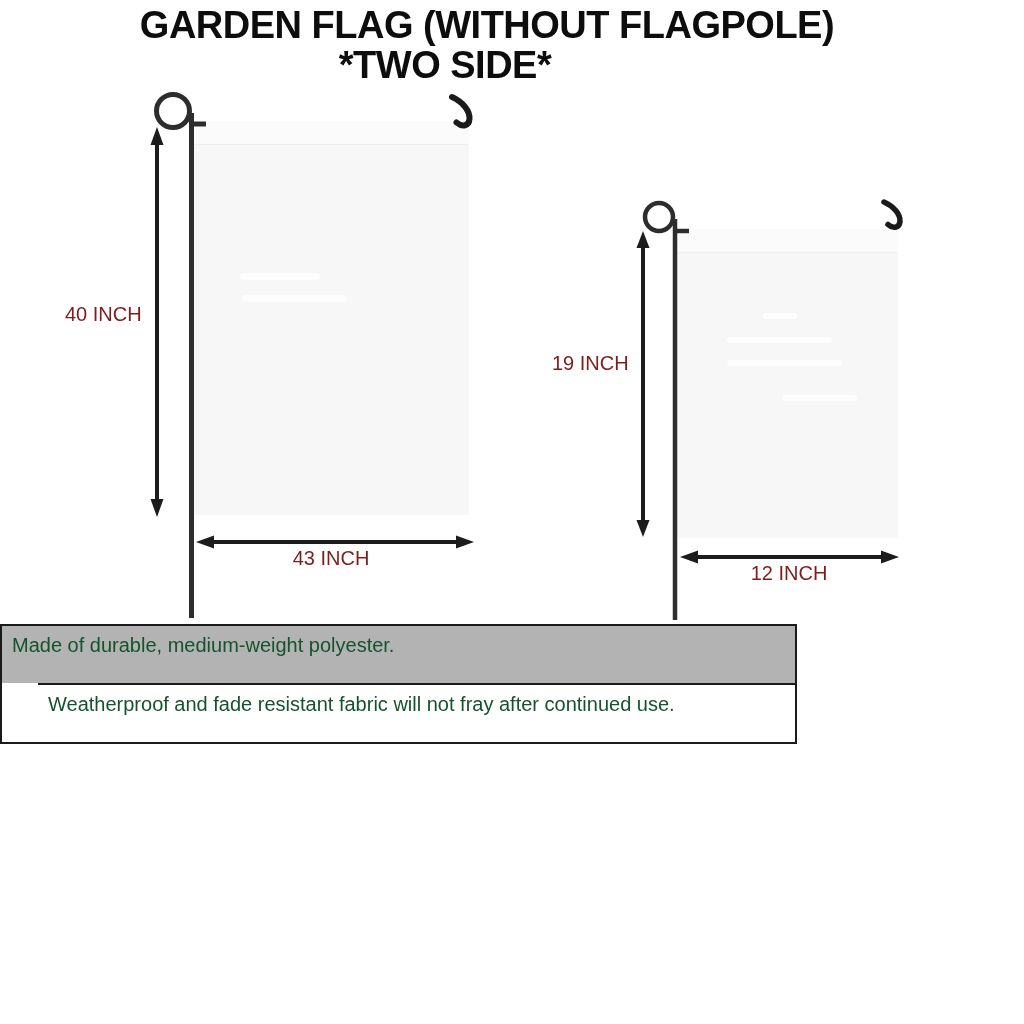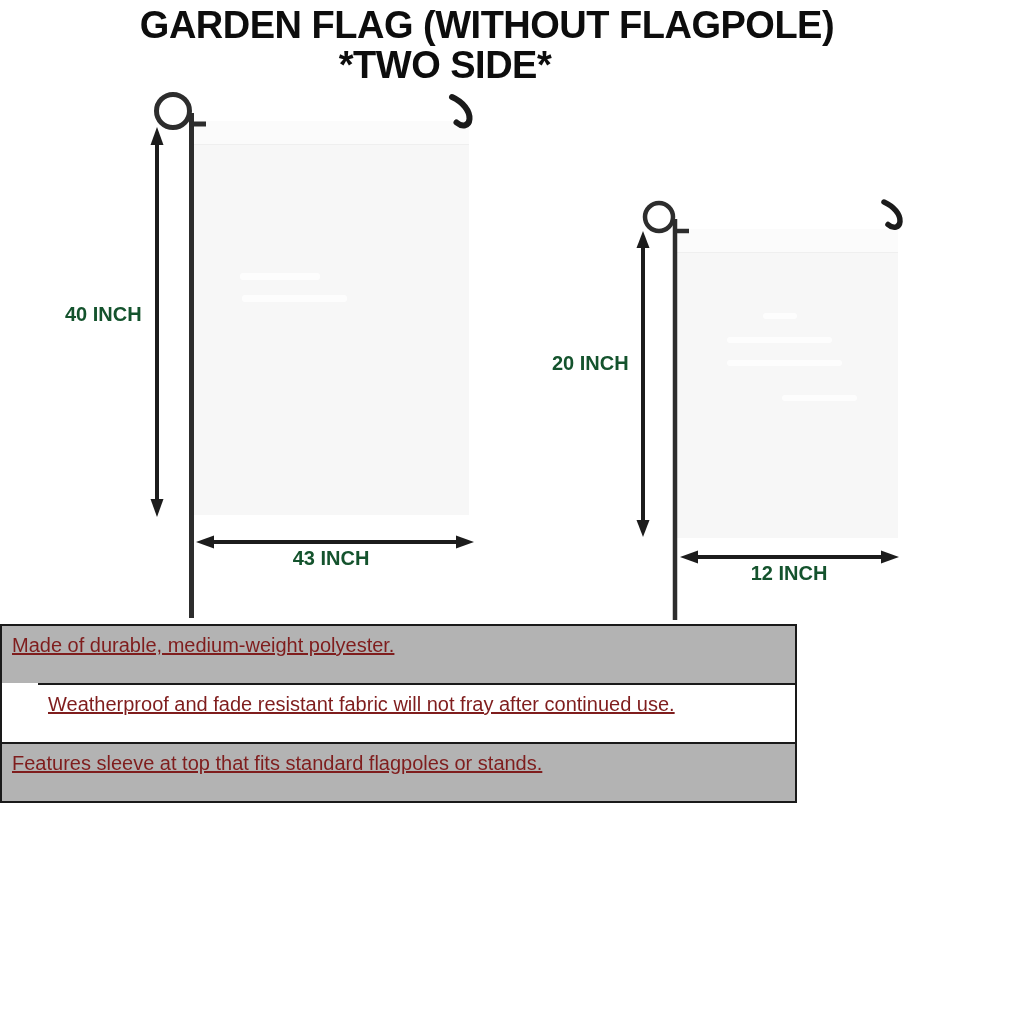--- a/index.html
+++ b/index.html
@@ -42,22 +42,22 @@
     background: rgba(255,255,255,0.75);
   }
 
   
   .overlay { position: absolute; left: 0; top: 0; pointer-events: none; }
 
   
   .dim-label {
     position: absolute;
     font-size: 20px;
-    font-weight: 700;
-    color: #14532d;
+    font-weight: 400;
+    color: #7f1d1d;
     white-space: nowrap;
   }
   .dim-label.center { text-align: center; width: 140px; }
   #label-40 { left: 65px;  top: 303px; }
   #label-18 { left: 552px; top: 352px; }
   #label-28 { left: 261px; top: 547px; }
   #label-12 { left: 719px; top: 562px; }
 
   
   .features {
@@ -65,22 +65,21 @@
     left: 0px; top: 624px;
     width: 793px;
     border: 2px solid #1a1a1a;
   }
   .feature-row {
     box-sizing: border-box;
     height: 57px;
     padding: 7px 10px 12px 10px;
     font-size: 20px;
     line-height: 1.25;
-    color: #7f1d1d;
-    text-decoration: underline;
+    color: #14532d;
   }
   .feature-row + .feature-row { border-top: 2px solid #1a1a1a; height: 59px; }
 </style>
 </head>
 <body>
 
 <div class="page">
 
   <div class="title-wrap">
     <span class="title-line l1">GARDEN FLAG (WITHOUT FLAGPOLE)</span>
@@ -137,28 +136,25 @@
 
     <g stroke="#1c1c1c" fill="#1c1c1c">
       <line x1="696" y1="557" x2="884" y2="557" stroke-width="4"></line>
       <polygon points="680,557 698,550.5 698,563.5" stroke="none"></polygon>
       <polygon points="899,557 881,550.5 881,563.5" stroke="none"></polygon>
     </g>
   </svg>
 
   <div class="dim-label" id="label-40">40 INCH</div>
   <div class="dim-label center" id="label-28">43 INCH</div>
-  <div class="dim-label" id="label-18">20 INCH</div>
+  <div class="dim-label" id="label-18">19 INCH</div>
   <div class="dim-label center" id="label-12">12 INCH</div>
 
   <div class="features">
     <div class="feature-row" style="background: rgb(179, 179, 179);">
       <span>Made of durable, medium-weight polyester.</span>
     </div>
     <div class="feature-row" style="background: rgb(255, 255, 255); margin-left: 36px;">
       <span>Weatherproof and fade resistant fabric will not fray after continued use.</span>
     </div>
-    <div class="feature-row" style="background: rgb(179, 179, 179);">
-      <span>Features sleeve at top that fits standard flagpoles or stands.</span>
-    </div>
   </div>
 
 </div>
 
 </body></html>

